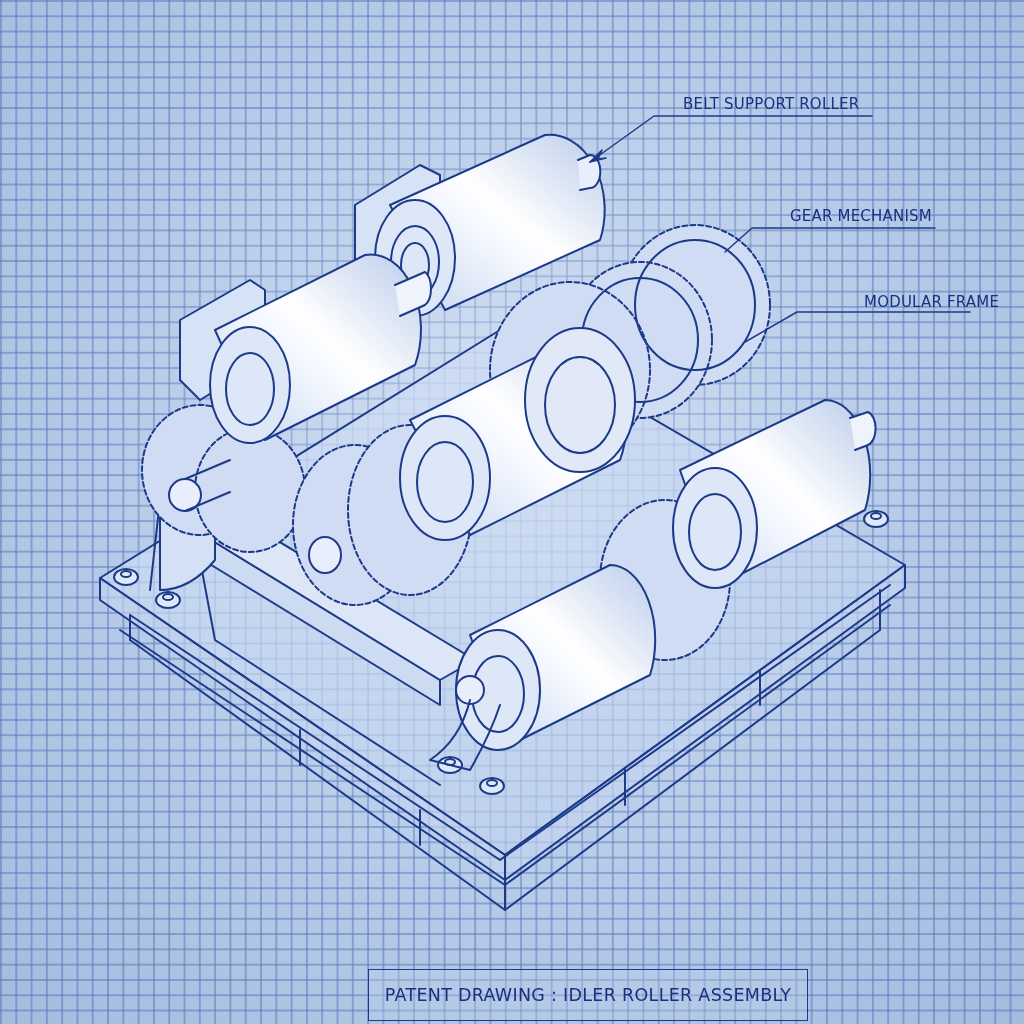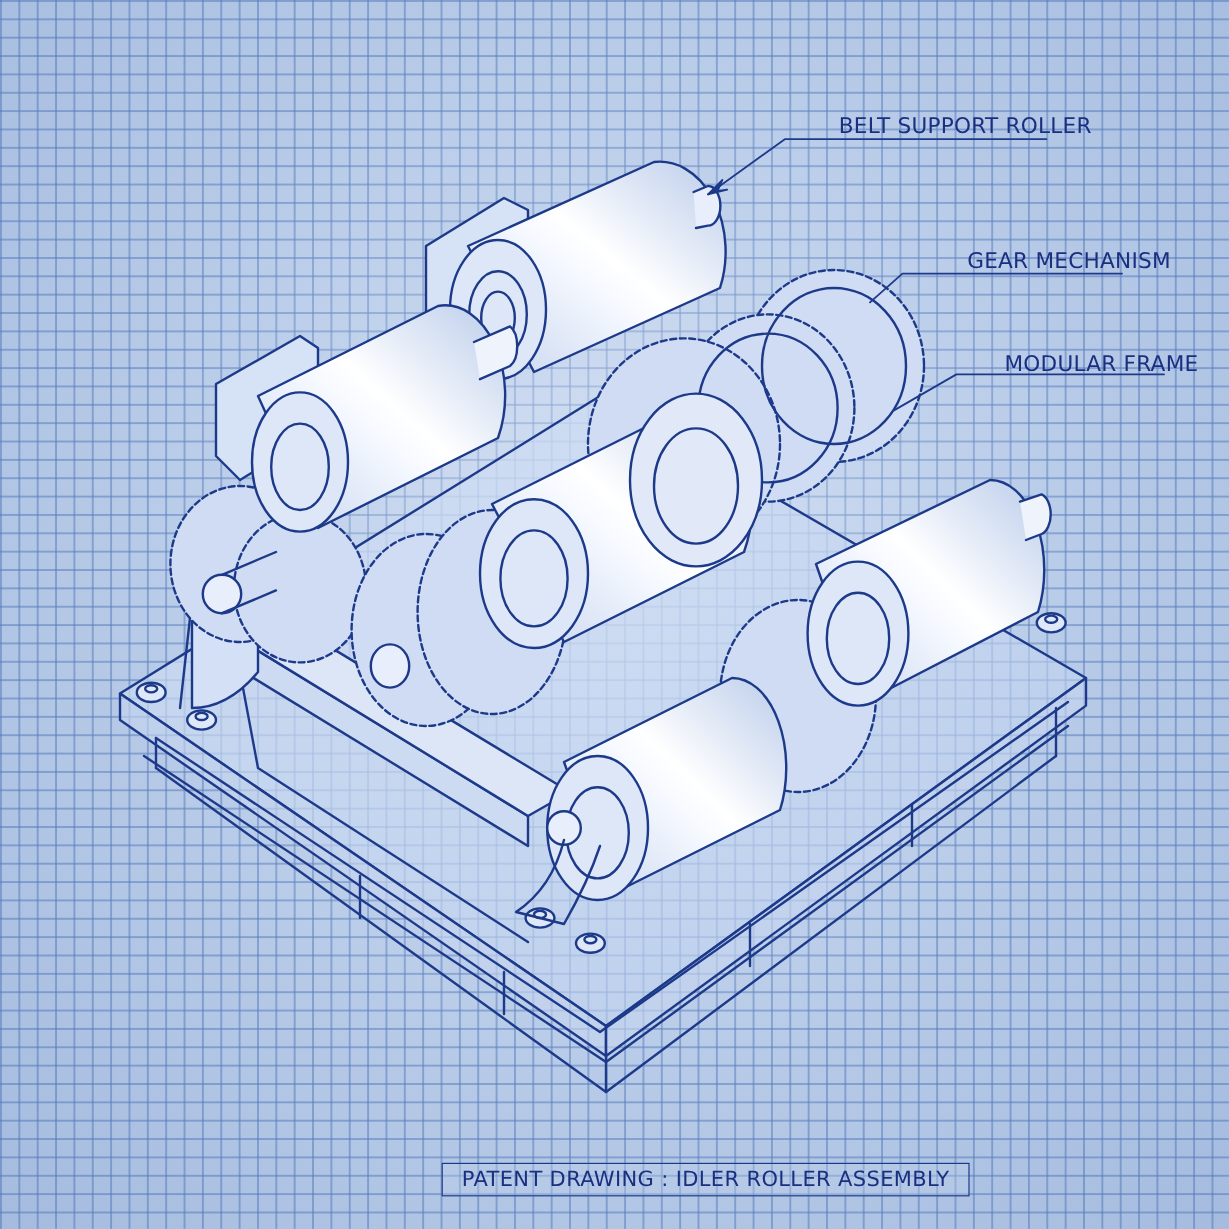--- a/index.html
+++ b/index.html
@@ -8,25 +8,25 @@
       background-color: #b4c8e6;
       background-image:
         radial-gradient(ellipse at 50% 45%, rgba(240,246,255,0.55) 0%, rgba(200,216,240,0.15) 55%, rgba(120,150,200,0.25) 100%),
         linear-gradient(to right, rgba(70,110,180,0.55) 1.5px, transparent 1.5px),
         linear-gradient(to bottom, rgba(70,110,180,0.55) 1.5px, transparent 1.5px);
       background-size: 1024px 1024px, 15.3px 15.3px, 15.3px 15.3px;
       font-family: "DejaVu Sans", sans-serif;
     }
     #drawing { position: absolute; left: 0; top: 0; width: 1024px; height: 1024px; }
     .callout-label {
-      position: absolute; color: #1a2f80; font-size: 18px; letter-spacing: 0.2px;
-      white-space: nowrap; font-family: "DejaVu Sans", sans-serif; margin-left: 16px;
+      position: absolute; color: #1a2f80; font-size: 15px; letter-spacing: 0.2px;
+      white-space: nowrap; font-family: "DejaVu Sans", sans-serif;
     }
     #title-box {
-      position: absolute; left: 368px; top: 969px; width: 440px; height: 28px;
+      position: absolute; left: 368px; top: 969px; width: 440px; height: 52px;
       border: 1.5px solid #1d3a8a; box-sizing: border-box;
       display: flex; align-items: center; justify-content: center;
       color: #1a2f80; font-size: 17.5px; letter-spacing: 0.3px;
       background: rgba(190,208,236,0.35);
     }
   </style>
 </head>
 <body>
 
 <svg id="drawing" viewBox="0 0 1024 1024" xmlns="http://www.w3.org/2000/svg">
@@ -164,17 +164,17 @@
       <polyline points="872,116 654,116 590,162"></polyline>
       <polygon points="590,162 602,150 598,159 606,158" fill="#1d3a8a"></polygon>
       <polyline points="935,228 752,228 725,252"></polyline>
       <polyline points="970,312 797,312 745,342"></polyline>
     </g>
   </g>
 </svg>
 
 <div class="callout-label" style="left:683px; top:95px;">BELT SUPPORT ROLLER</div>
 <div class="callout-label" style="left:790px; top:207px;">GEAR MECHANISM</div>
-<div class="callout-label" style="left:821px; top:293px;">MODULAR FRAME</div>
+<div class="callout-label" style="left:864px; top:293px;">MODULAR FRAME</div>
 
 <div id="title-box">
   <span>PATENT DRAWING : IDLER ROLLER ASSEMBLY</span>
 </div>
 
 </body></html>

